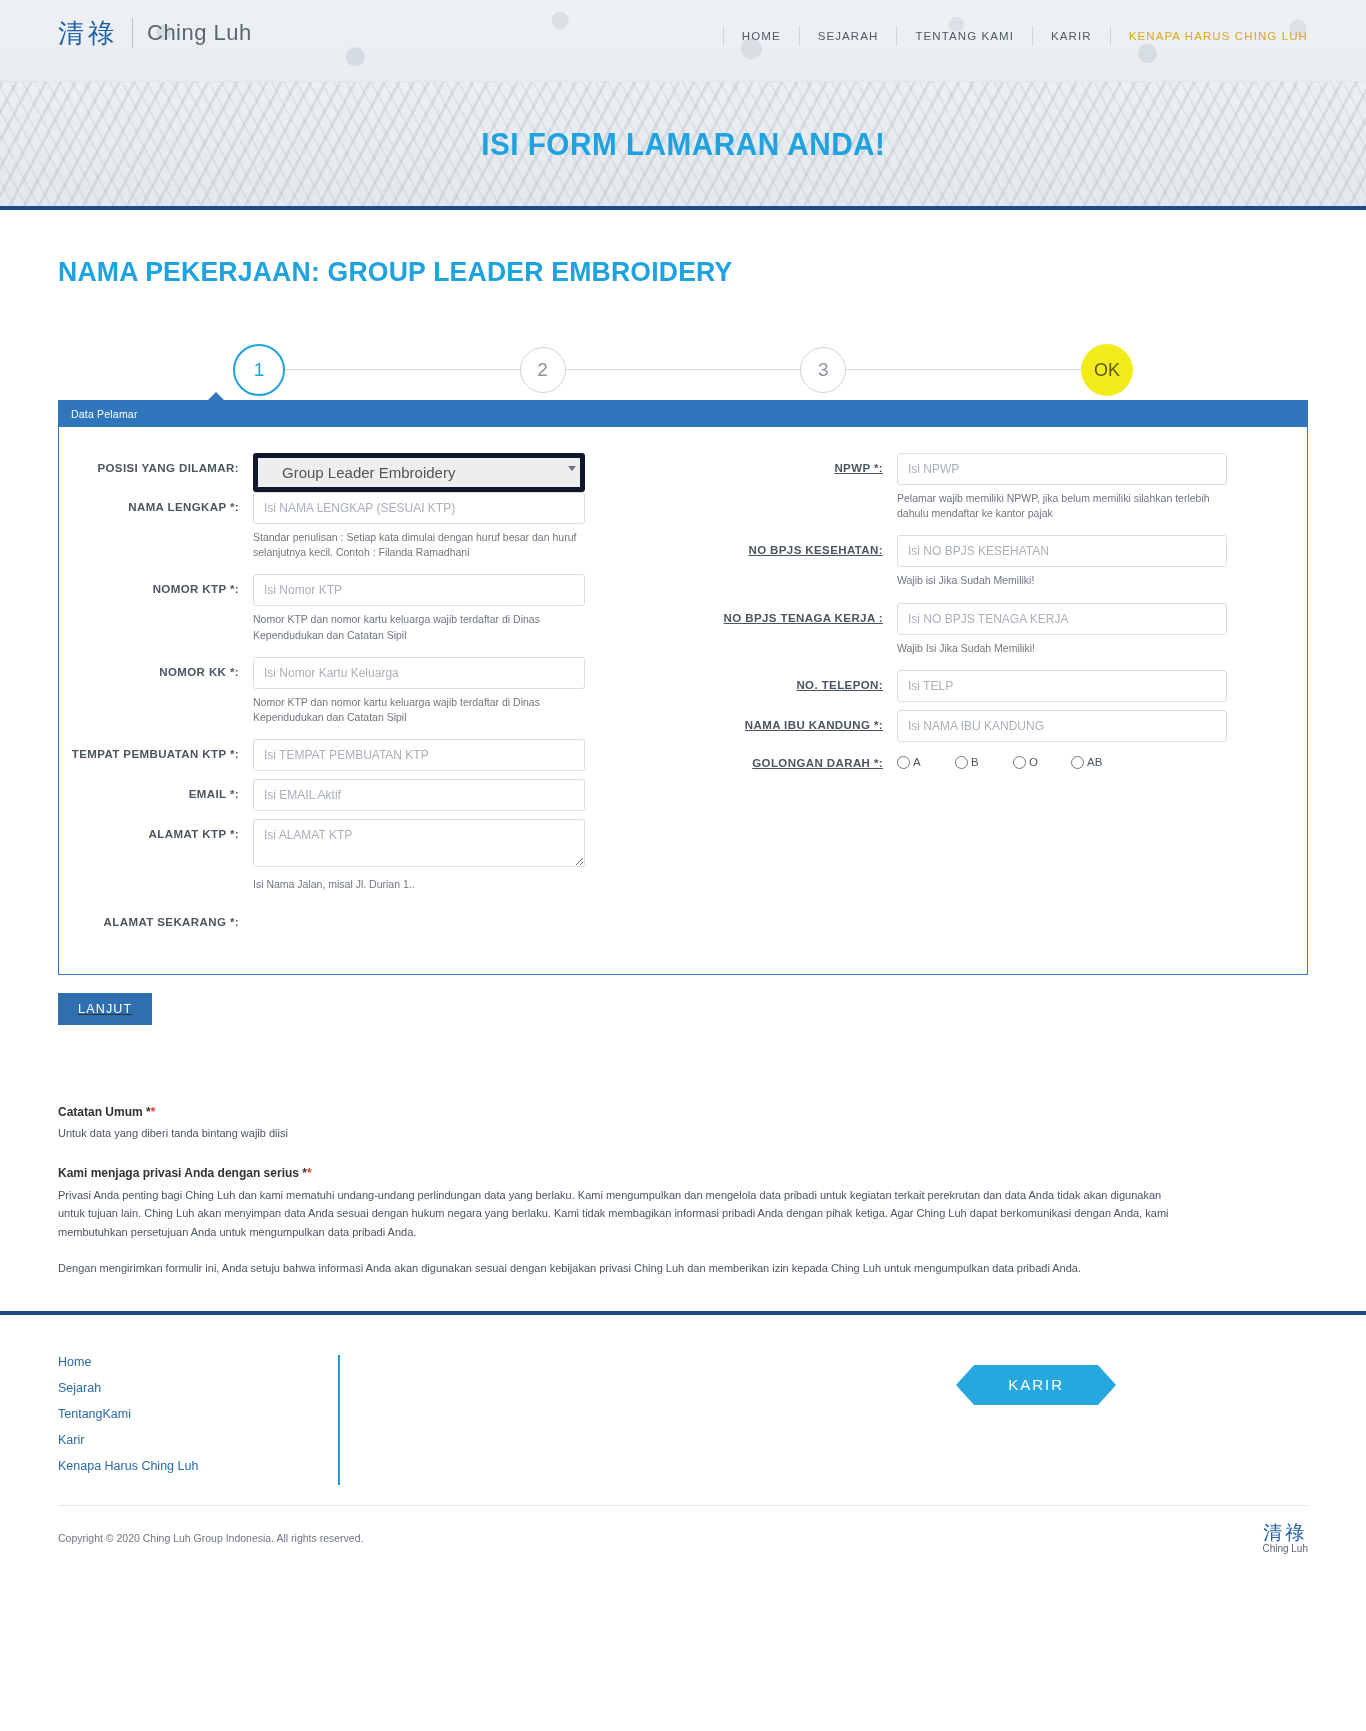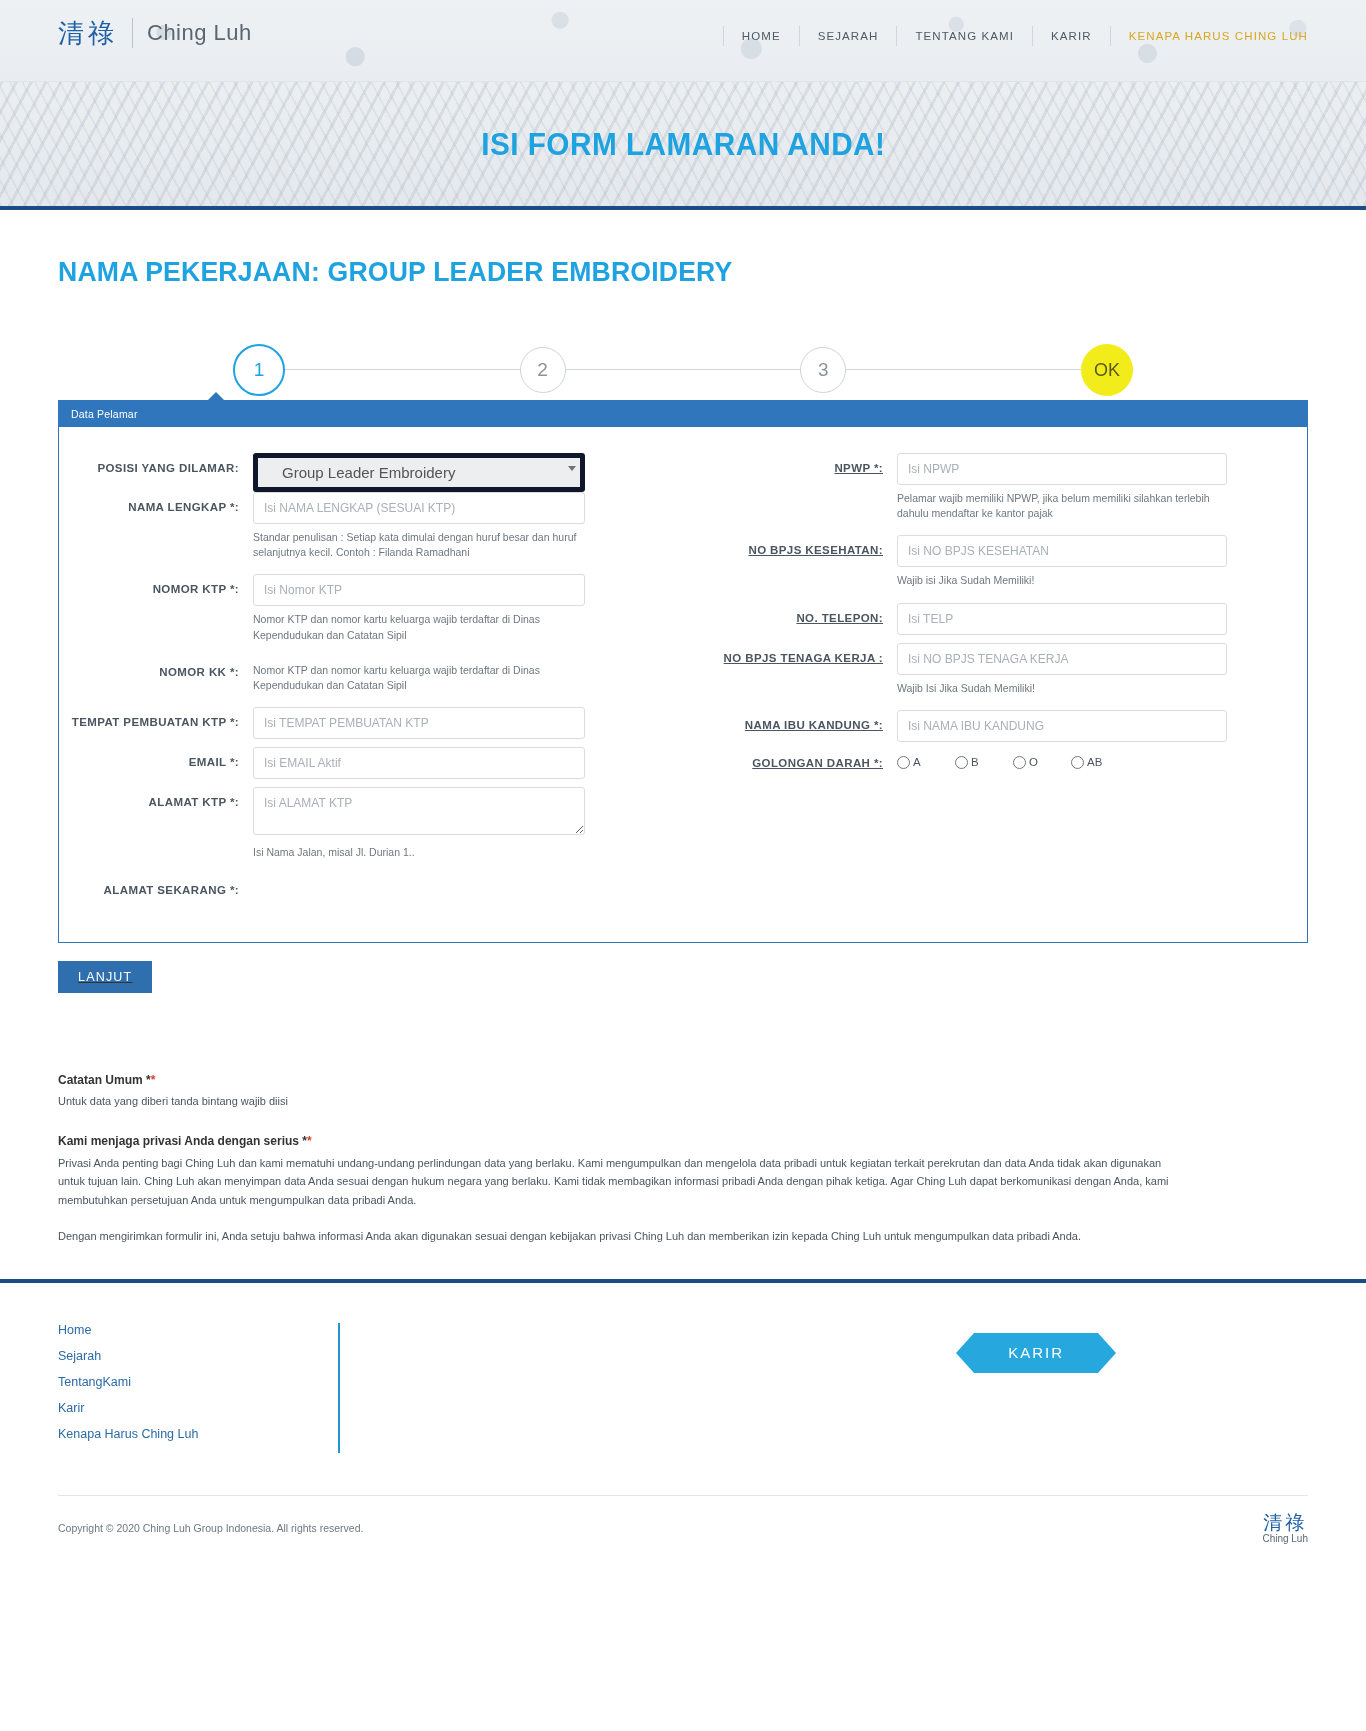--- a/index.html
+++ b/index.html
@@ -266,21 +266,21 @@
     padding: 0 34px; font-size: 15px; letter-spacing: 2px;
   }
   .karir-chevron-r {
     width: 0; height: 0;
     border-top: 20px solid transparent;
     border-bottom: 20px solid transparent;
     border-left: 18px solid #26a8de;
   }
   .copy-row {
     border-top: 1px solid #e4e7ea;
-    margin-top: 42px;
+    margin-top: 20px;
     padding: 16px 0 20px 0;
     display: flex; align-items: center; justify-content: space-between;
   }
   .copy-text { font-size: 10.5px; color: #6f777e; }
   .footer-logo { text-align: center; line-height: 1.1; }
   .footer-logo .cn {
     font-family: "DejaVu Serif", serif;
     font-size: 19px; color: #1f5fa8; letter-spacing: 3px;
   }
   .footer-logo .nm { font-size: 10px; color: #5a6670; }
@@ -361,20 +361,21 @@
             <div class="field-label">NOMOR KTP *:</div>
             <div class="field-ctl">
               <input type="text" placeholder="Isi Nomor KTP" style="">
               <div class="hint">Nomor KTP dan nomor kartu keluarga wajib terdaftar di Dinas Kependudukan dan Catatan Sipil</div>
             </div>
           </div>
 
           <div class="field-row">
             <div class="field-label">NOMOR KK *:</div>
             <div class="field-ctl">
+              <input type="text" placeholder="Isi Nomor Kartu Keluarga" style="">
               <div class="hint">Nomor KTP dan nomor kartu keluarga wajib terdaftar di Dinas Kependudukan dan Catatan Sipil</div>
             </div>
           </div>
 
           <div class="field-row">
             <div class="field-label">TEMPAT PEMBUATAN KTP *:</div>
             <div class="field-ctl">
               <input type="text" placeholder="Isi TEMPAT PEMBUATAN KTP" style="">
               <div class="hint" style="margin-bottom:8px"></div>
             </div>
@@ -414,32 +415,32 @@
 
           <div class="field-row">
             <div class="field-label">NO BPJS KESEHATAN:</div>
             <div class="field-ctl">
               <input type="text" placeholder="Isi NO BPJS KESEHATAN" style="">
               <div class="hint">Wajib isi Jika Sudah Memiliki!</div>
             </div>
           </div>
 
           <div class="field-row">
+            <div class="field-label">NO BPJS TENAGA KERJA :</div>
+            <div class="field-ctl">
+              <input type="text" placeholder="Isi NO BPJS TENAGA KERJA" style="">
+              <div class="hint">Wajib Isi Jika Sudah Memiliki!</div>
+            </div>
+          </div>
+
+          <div class="field-row">
             <div class="field-label">NO. TELEPON:</div>
             <div class="field-ctl">
               <input type="text" placeholder="Isi TELP" style="">
               <div class="hint" style="margin-bottom:8px"></div>
-            </div>
-          </div>
-
-          <div class="field-row">
-            <div class="field-label">NO BPJS TENAGA KERJA :</div>
-            <div class="field-ctl">
-              <input type="text" placeholder="Isi NO BPJS TENAGA KERJA" style="">
-              <div class="hint">Wajib Isi Jika Sudah Memiliki!</div>
             </div>
           </div>
 
           <div class="field-row">
             <div class="field-label">NAMA IBU KANDUNG *:</div>
             <div class="field-ctl">
               <input type="text" placeholder="Isi NAMA IBU KANDUNG" style="">
               <div class="hint" style="margin-bottom:4px"></div>
             </div>
           </div>

